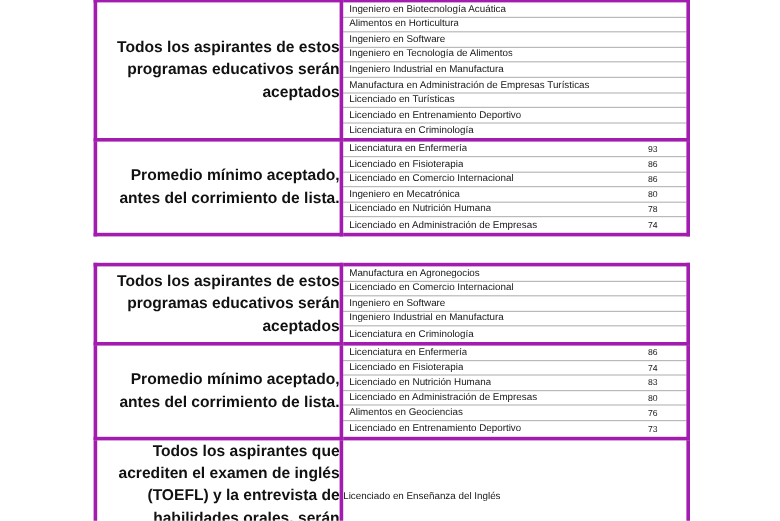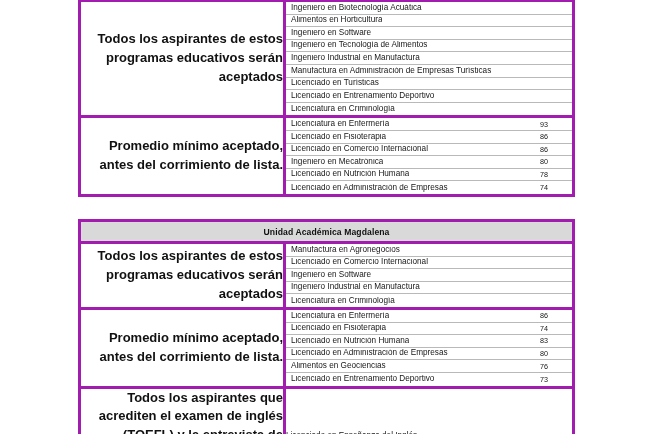--- a/index.html
+++ b/index.html
@@ -207,23 +207,20 @@
       </tr>
     </tbody>
   </table>
 
   <table class="tbl" id="table-unidad-2">
     <colgroup>
       <col class="col-criteria">
       <col class="col-programs">
     </colgroup>
     <tbody>
-      <tr class="unit-header">
-        <th colspan="2">Unidad Académica Magdalena</th>
-      </tr>
       <tr>
         <td class="criteria-cell">Todos los aspirantes de estos programas educativos serán aceptados</td>
         <td class="programs-cell">
           <div class="prog-list">
             <div class="prog-row">
               <span class="prog-name">Manufactura en Agronegocios</span>
               <span class="prog-score"></span>
             </div>
             <div class="prog-row">
               <span class="prog-name">Licenciado en Comercio Internacional</span>

